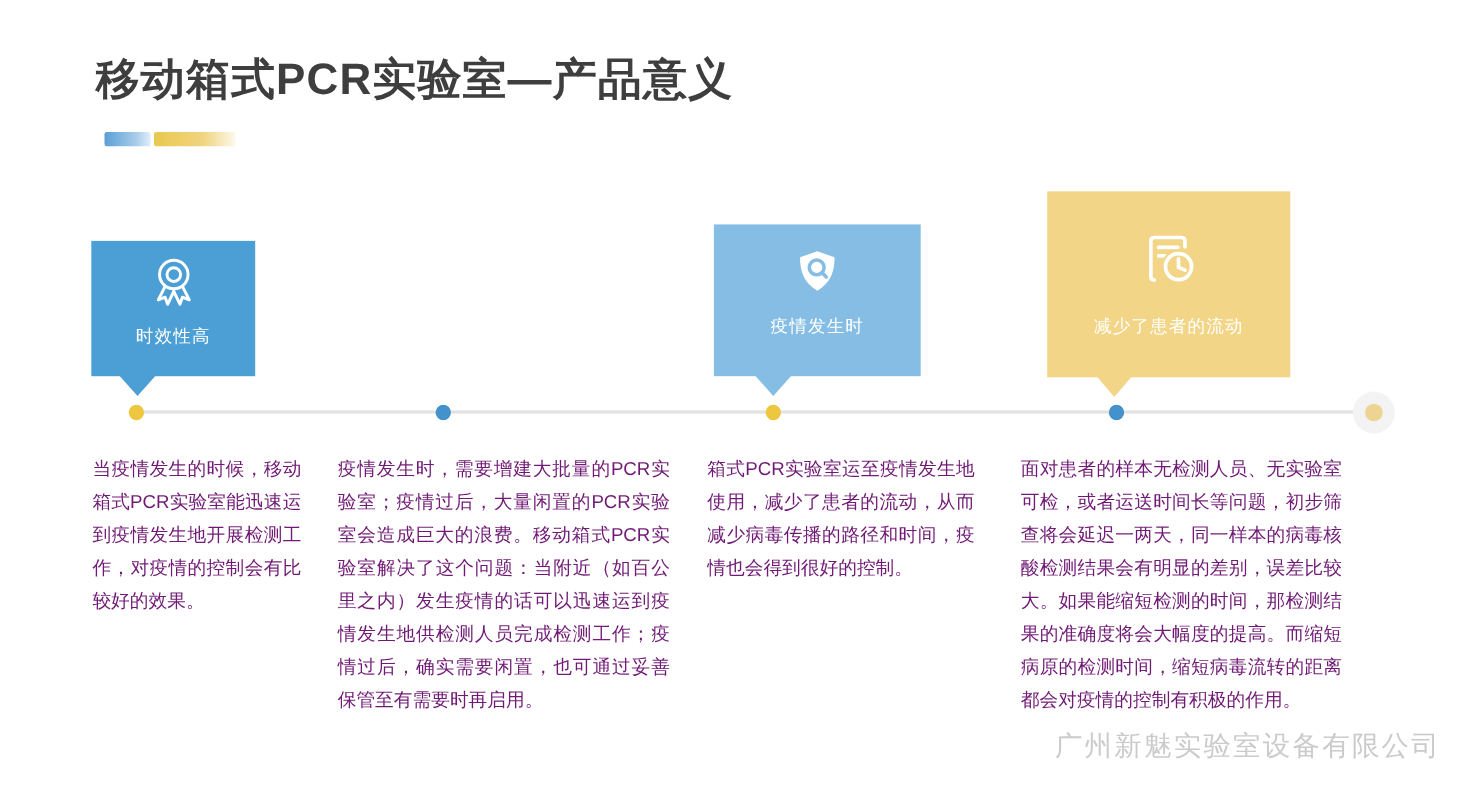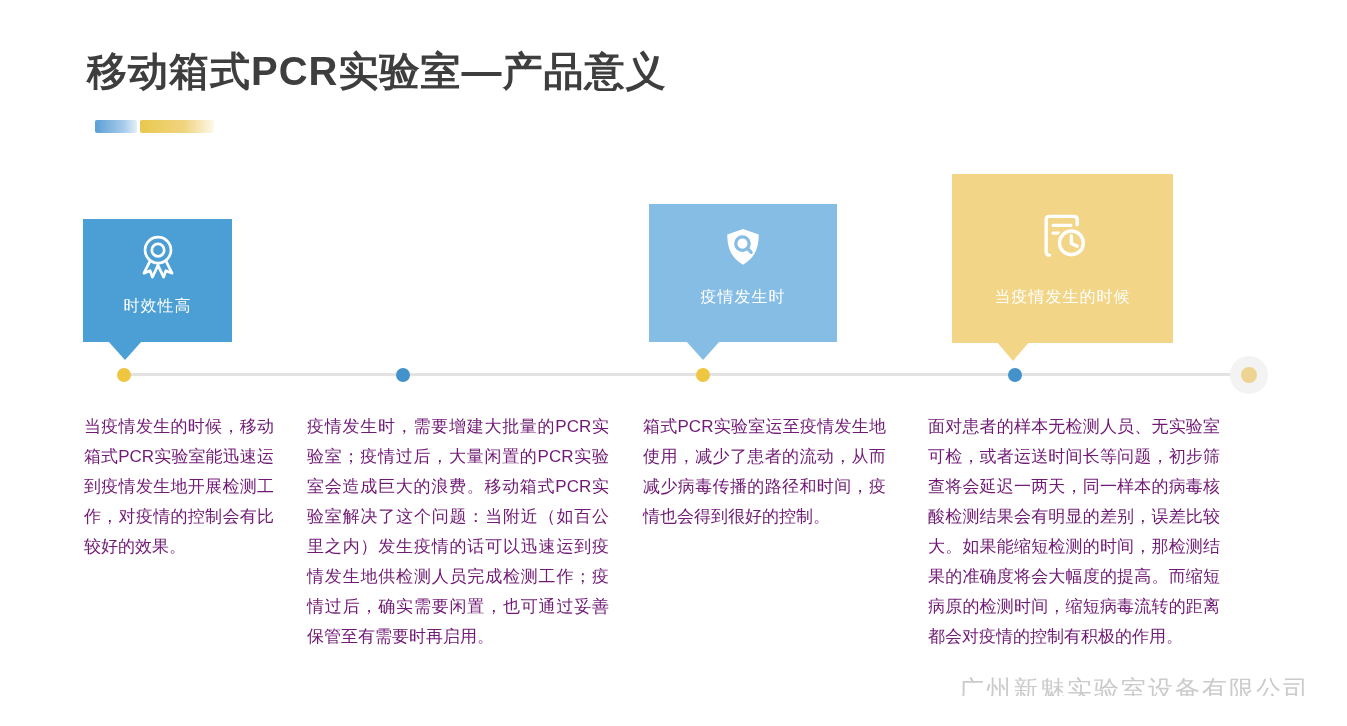--- a/index.html
+++ b/index.html
@@ -60,21 +60,21 @@
   
   .desc{position:absolute;top:412px;margin:0;font-size:17px;line-height:30px;color:#701a75;
         text-align:justify;}
   .desc1{left:84px;width:190px;}
   .desc2{left:307px;width:302px;}
   .desc3{left:643px;width:243px;}
   .desc4{left:928px;width:292px;}
 
   
   .wm-company{position:absolute;right:37px;top:661px;font-size:25px;color:#cbcbcb;
-        letter-spacing:2px;white-space:nowrap;margin-top:12px;}
+        letter-spacing:2px;white-space:nowrap;}
   .wm-site{position:absolute;right:37px;top:695px;font-size:20px;color:#0c4a6e;
         font-family:"DejaVu Sans Mono","Liberation Mono",monospace;letter-spacing:1px;}
 </style>
 </head>
 <body>
 
 <div class="stage">
 
   <h1 class="title">移动箱式PCR实验室—产品意义</h1>
 
@@ -120,21 +120,21 @@
           <path d="M16.5 13.5 L30 13.5"></path>
           <path d="M16.5 19.5 L21 19.5"></path>
         </g>
         <circle cx="30.5" cy="27" r="12" fill="#f2d587"></circle>
         <g stroke="#ffffff" fill="none" stroke-width="2.6" stroke-linecap="round">
           <circle cx="30.5" cy="27" r="9.2"></circle>
           <path d="M30.5 21.5 L30.5 27.5 L35 29.5"></path>
         </g>
       </svg>
     </div>
-    <div class="card-label">当疫情发生的时候</div>
+    <div class="card-label">减少了患者的流动</div>
     <div class="tail"></div>
   </div>
 
   <div class="tl-line"></div>
   <span class="dot dot-yellow dot1"></span>
   <span class="dot dot-blue dot2"></span>
   <span class="dot dot-yellow dot3"></span>
   <span class="dot dot-blue dot4"></span>
   <span class="tl-end">
     <span class="tl-end-inner"></span>

